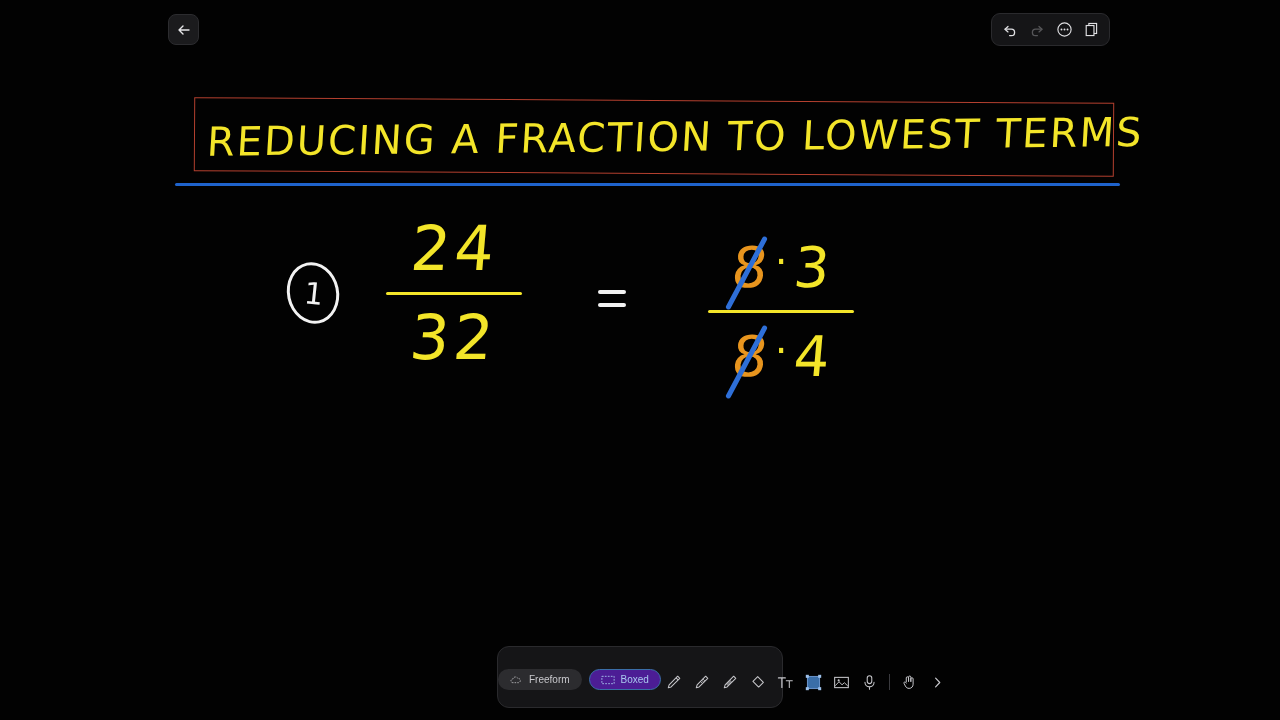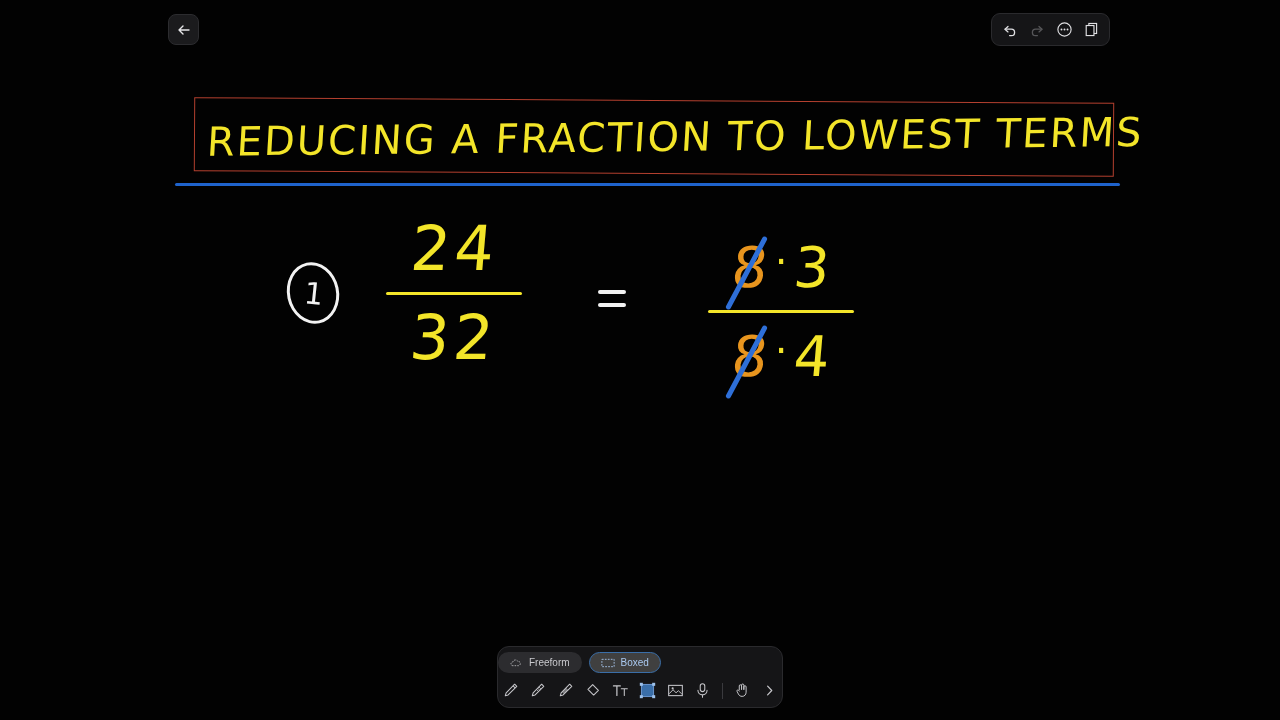--- a/index.html
+++ b/index.html
@@ -244,21 +244,22 @@
   .bottom-bar {
     position: absolute;
     left: 497px;
     top: 646px;
     width: 286px;
     height: 62px;
     background: #151517;
     border: 1px solid #2a2a2d;
     border-radius: 12px;
     display: flex;
-    flex-direction: column;
+    flex-direction: row;
+    align-items: center;
     padding-top: 5px;
     box-sizing: border-box;
   }
   .mode-row {
     display: flex;
     gap: 7px;
     align-items: center;
     height: 21px;
   }
   .mode-pill {
@@ -271,21 +272,21 @@
     font-size: 10px;
     cursor: pointer;
     box-sizing: border-box;
   }
   .mode-pill.inactive {
     background: #2c2c2f;
     color: #c9c9cd;
     border: 1px solid transparent;
   }
   .mode-pill.active {
-    background: #404040;
+    background: #4c1d95;
     color: #a9c8ef;
     border: 1px solid #3a6ea8;
   }
   .tool-row {
     display: flex;
     align-items: center;
     gap: 3px;
     margin-top: 5px;
   }
   .tool-btn {

